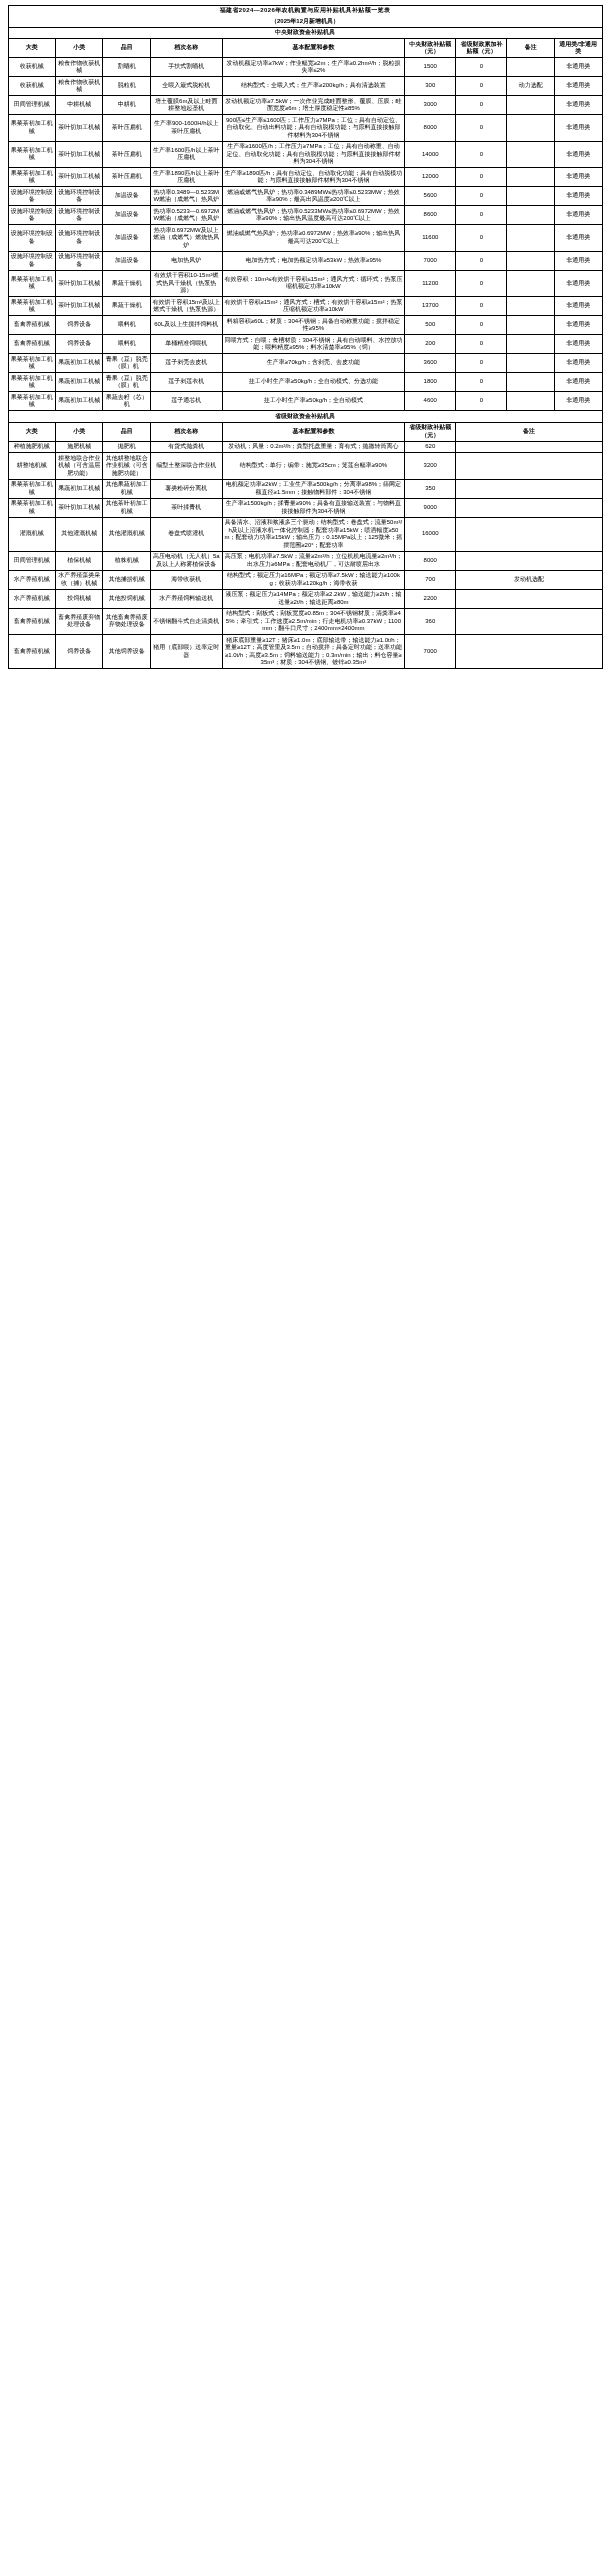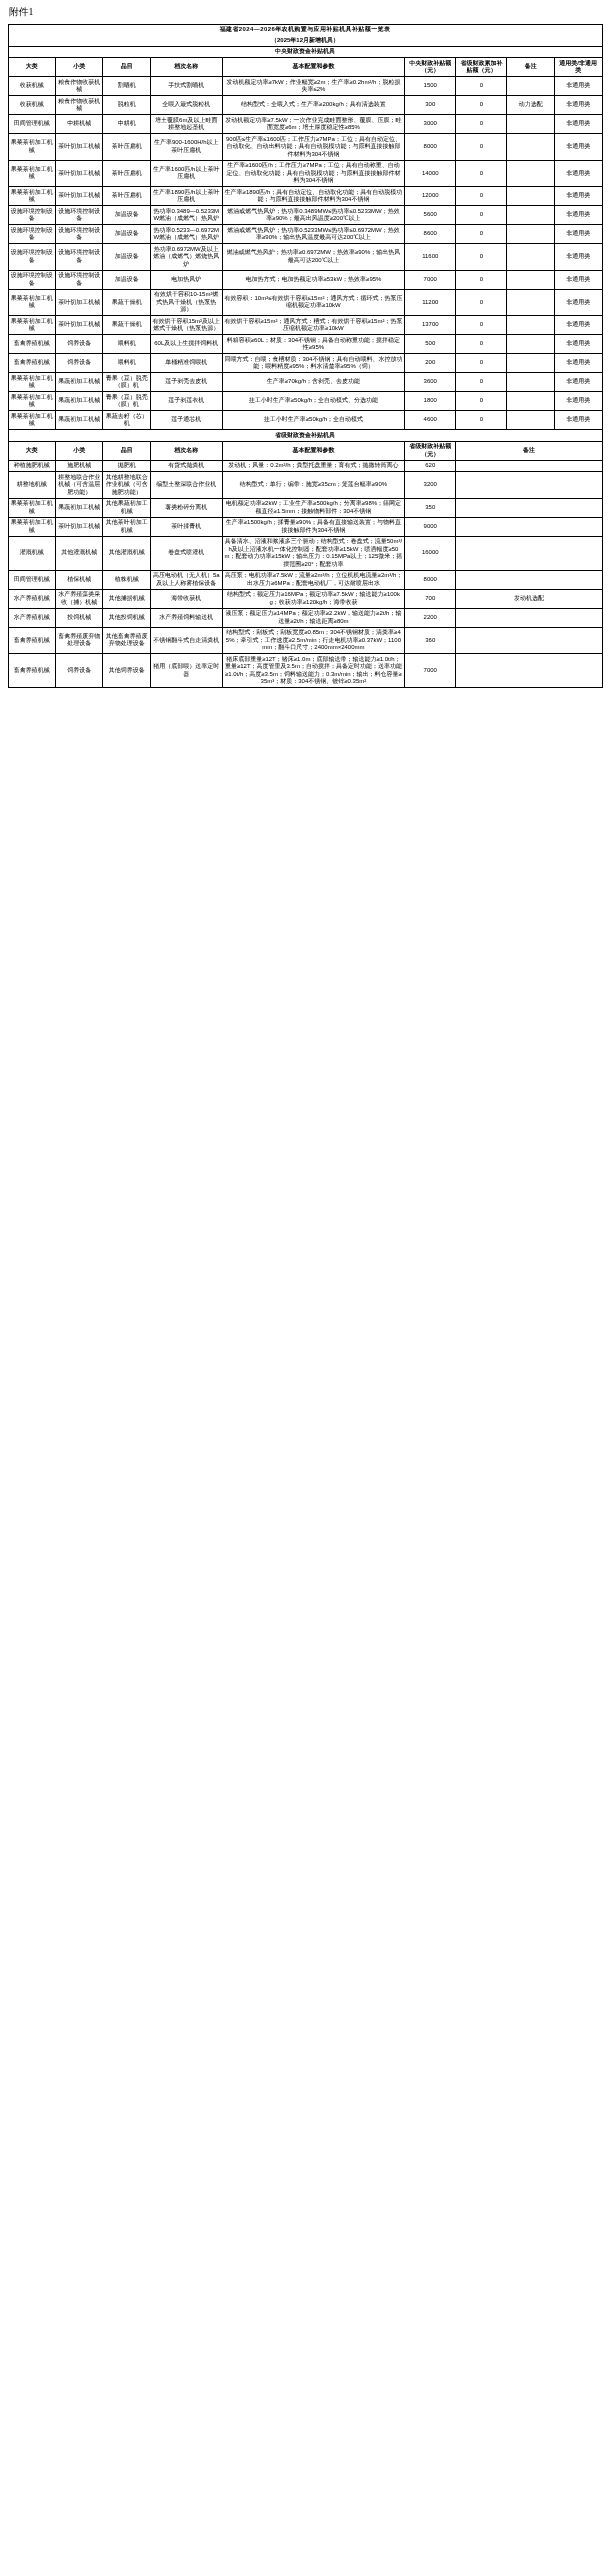--- a/index.html
+++ b/index.html
@@ -85,21 +85,20 @@
     font-size: 6px;
   }
   td.tclass {
     font-size: 6px;
   }
 </style>
 </head>
 <body>
 
 <div class="page">
-  <div class="attach-label">附件1</div>
 
   <table class="main">
     <colgroup>
       <col style="width:39px">
       <col style="width:39px">
       <col style="width:39px">
       <col style="width:59px">
       <col style="width:150px">
       <col style="width:42px">
       <col style="width:42px">

